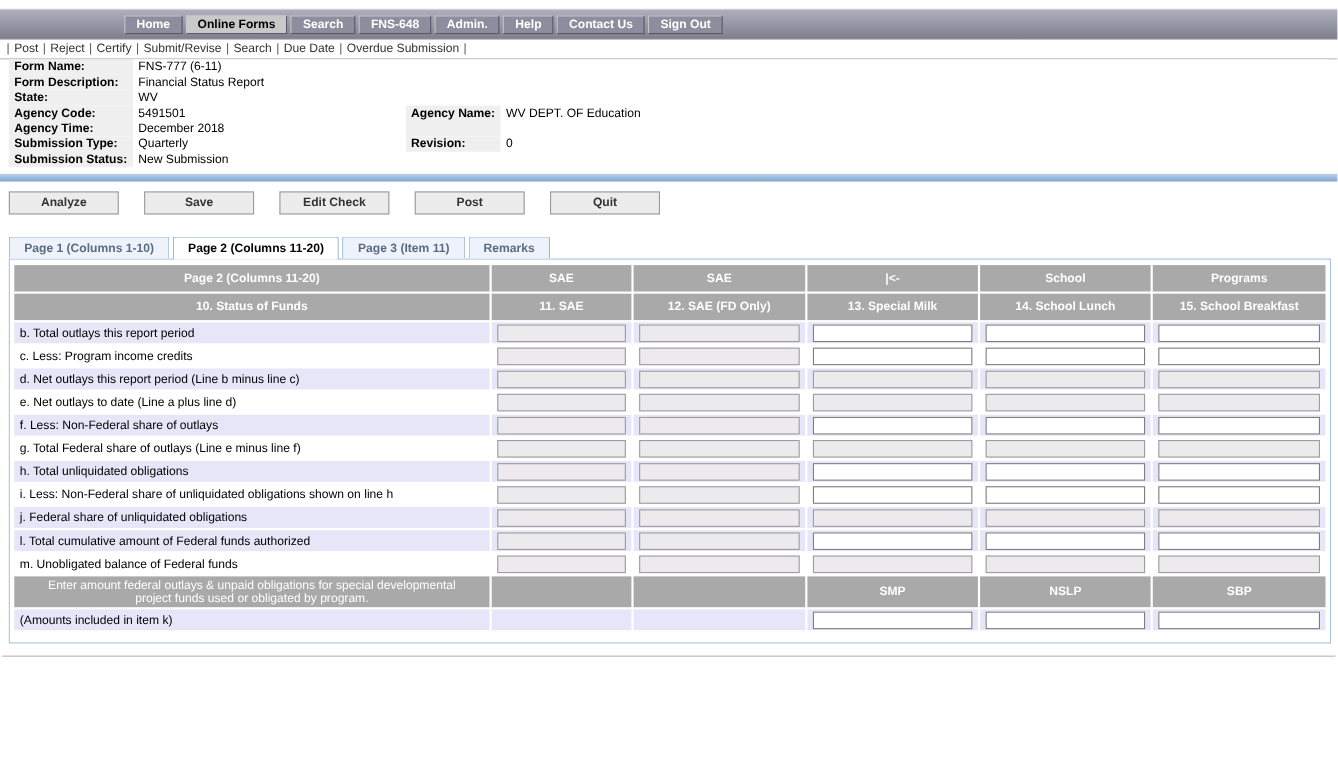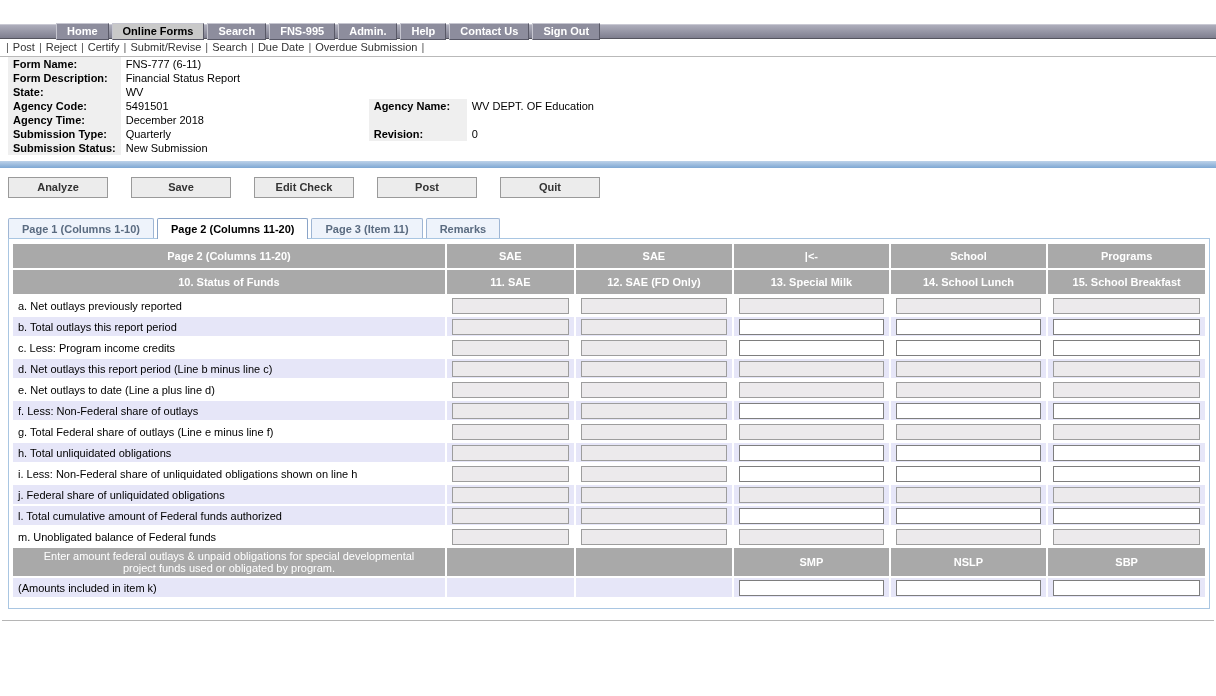--- a/index.html
+++ b/index.html
@@ -1,39 +1,39 @@
 <!DOCTYPE html>
 <html><head>
 <meta charset="utf-8">
 <style>
   * { margin:0; padding:0; box-sizing:border-box; }
   html,body { width:1216px; height:696px; background:#fff; overflow:hidden; }
   body { font-family:"Liberation Sans", sans-serif; font-size:11px; color:#000; }
 
   
-  .topbar { margin-top:24px; height:15px; background:linear-gradient(#aeaebc,#7f7f8f);
+  .topbar { margin-top:8px; height:28px; background:linear-gradient(#aeaebc,#7f7f8f);
             border-top:1px solid #c9c9d3; border-bottom:1px solid #55555f;
-            display:flex; align-items:center; padding-left:56px; }
+            display:flex; align-items:center; padding-left:113px; }
   .nav-btn { height:17px; line-height:15px; padding:0 10px; margin-right:3px;
              background:#8d8d9d; border:1px solid; border-color:#c6c6d0 #595967 #595967 #c6c6d0;
              color:#fff; font-weight:bold; font-size:11px; cursor:pointer; white-space:nowrap; }
   .nav-btn.active { background:#c9c9c9; color:#000; }
 
   
   .menubar { height:18px; line-height:17px; padding-left:2px; border-bottom:1px solid #b9b9b9; background:#fff; }
   .menu-sep { color:#555; margin:0 4px; }
   .menu-item { color:#333; cursor:pointer; }
 
   .page-title { font-size:13px; font-weight:bold; color:#31639c; margin:13px 0 7px 8px; letter-spacing:.4px; }
 
   
   .form-info { margin-left:8px; width:1200px; border-collapse:collapse; }
   .form-info td { font-size:11px; padding:1px 5px; height:14px; white-space:nowrap; }
   .form-info td.lbl  { background:#efefef; font-weight:bold; width:112px; }
-  .form-info td.lbl2 { background:#efefef; font-weight:bold; width:98px; }
+  .form-info td.lbl2 { background:#efefef; font-weight:bold; width:86px; }
   .form-info td.val  { width:248px; background:#fff; }
 
   .blue-divider { margin-top:6px; height:7px; background:linear-gradient(#bdd2e9,#7ea7d3); }
 
   
   .toolbar { margin:9px 0 0 8px; }
   .btn { display:inline-block; width:100px; height:21px; line-height:19px; text-align:center;
          background:#ececec; border:1px solid #9a9a9a; color:#333; font-weight:bold;
          font-size:11px; margin-right:23px; cursor:pointer; }
 
@@ -70,21 +70,21 @@
 </head>
 <body>
 
 <div>
 
   <div class="topbar">
     <div id="nav-buttons" style="display:flex;">
         <div class="nav-btn">Home</div>
         <div class="nav-btn active">Online Forms</div>
         <div class="nav-btn">Search</div>
-        <div class="nav-btn">FNS-995</div>
+        <div class="nav-btn">FNS-648</div>
         <div class="nav-btn">Admin.</div>
         <div class="nav-btn">Help</div>
         <div class="nav-btn">Contact Us</div>
         <div class="nav-btn">Sign Out</div>
       </div>
   </div>
 
   <div class="menubar" id="menubar"><span class="menu-sep">|</span><span class="menu-item">Post</span><span class="menu-sep">|</span><span class="menu-item">Reject</span><span class="menu-sep">|</span><span class="menu-item">Certify</span><span class="menu-sep">|</span><span class="menu-item">Submit/Revise</span><span class="menu-sep">|</span><span class="menu-item">Search</span><span class="menu-sep">|</span><span class="menu-item">Due Date</span><span class="menu-sep">|</span><span class="menu-item">Overdue Submission</span><span class="menu-sep">|</span></div>
 
 
@@ -160,28 +160,20 @@
           <tr>
             <th>10. Status of Funds</th>
             <th>11. SAE</th>
             <th>12. SAE (FD Only)</th>
             <th>13. Special Milk</th>
             <th>14. School Lunch</th>
             <th>15. School Breakfast</th>
           </tr>
         </thead>
       <tbody id="grid-body">
-          <tr class="white">
-            <td class="row-label">a. Net outlays previously reported</td>
-            <td class="cell"><input class="ro" type="text" readonly="" style=""></td>
-            <td class="cell"><input class="ro" type="text" readonly="" style=""></td>
-            <td class="cell"><input class="ro" type="text" readonly="" style=""></td>
-            <td class="cell"><input class="ro" type="text" readonly="" style=""></td>
-            <td class="cell"><input class="ro" type="text" readonly="" style=""></td>
-          </tr>
           <tr class="lav">
             <td class="row-label">b. Total outlays this report period</td>
             <td class="cell"><input class="ro" type="text" readonly="" style=""></td>
             <td class="cell"><input class="ro" type="text" readonly="" style=""></td>
             <td class="cell"><input class="rw" type="text" style=""></td>
             <td class="cell"><input class="rw" type="text" style=""></td>
             <td class="cell"><input class="rw" type="text" style=""></td>
           </tr>
           <tr class="white">
             <td class="row-label">c. Less: Program income credits</td>

